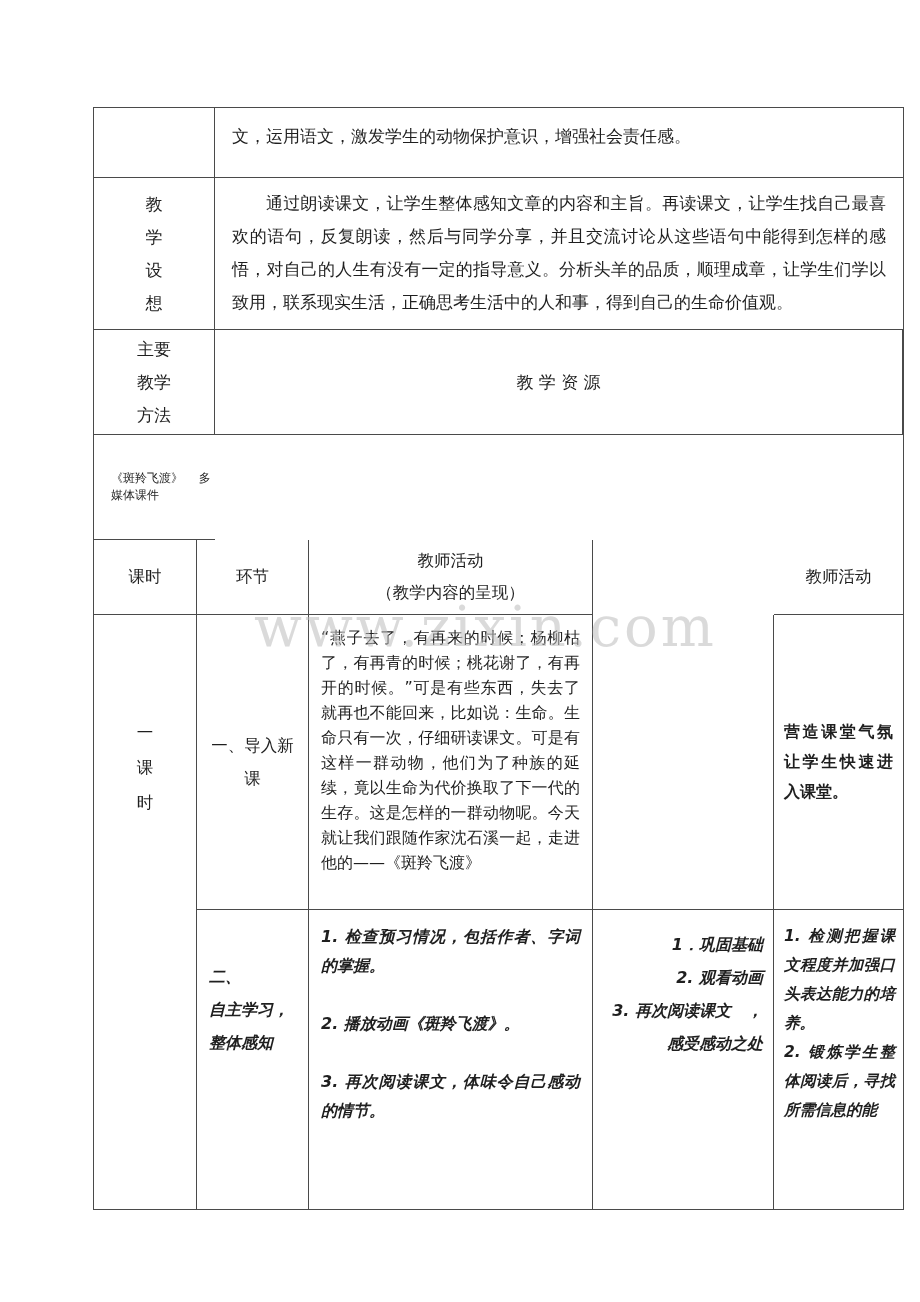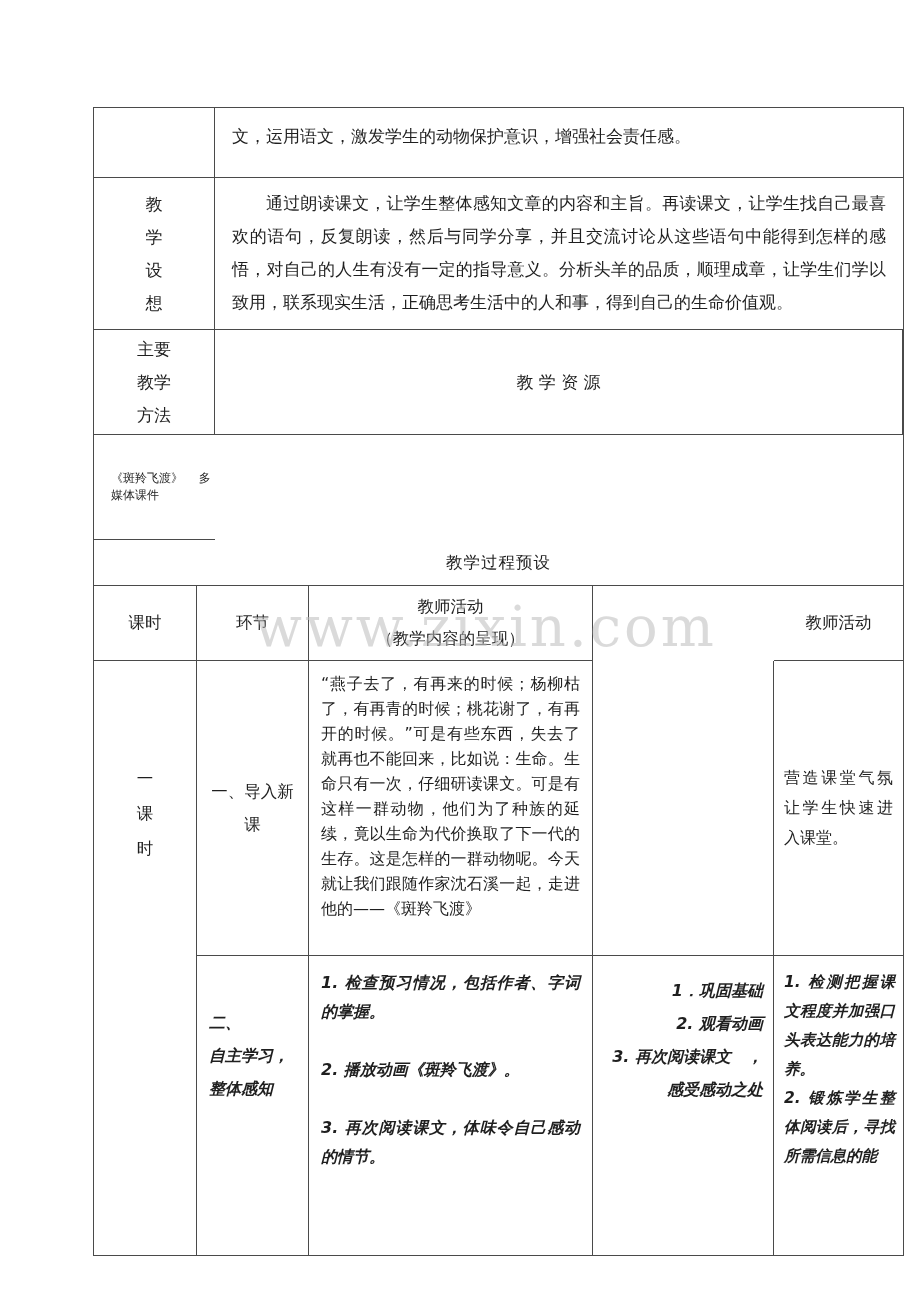--- a/index.html
+++ b/index.html
@@ -39,21 +39,21 @@
   .bb{border-bottom:1px solid #4a4a4a;}
   .hdr{display:flex;align-items:center;justify-content:center;text-align:center;
     white-space:pre-line;line-height:32px;font-size:16.5px;padding:0 4px;}
   .r1{grid-row:1;} .r2{grid-row:2;} .r3{grid-row:3;}
   .c1{grid-column:1;} .c2{grid-column:2;} .c3{grid-column:3;} .c4{grid-column:4;} .c5{grid-column:5;}
   .lesson-span{grid-row:2 / span 2;grid-column:1;padding-top:100px;text-align:center;
     white-space:pre-line;line-height:35px;font-size:16.5px;}
   .stage1{display:flex;align-items:center;justify-content:center;text-align:center;
     white-space:pre-line;line-height:33px;font-size:16.5px;}
   .teacher1{padding:10px 12px;font-size:16px;line-height:25px;text-align:justify;}
-  .intent1{display:flex;align-items:center;padding:0 10px;font-size:16px;line-height:30px;text-align:justify;}
+  .intent1{display:flex;align-items:center;padding:0 10px;font-size:16px;line-height:30px;text-align:justify;font-weight:bold;}
   .row2txt{font-weight:600;font-style:italic;}
   .stage2{padding:50px 0 0 12px;white-space:pre-line;line-height:33px;font-size:16px;}
   .teacher2{padding:12px 12px 0 12px;white-space:pre-line;line-height:29px;font-size:16px;text-align:justify;}
   .student2{padding:18px 10px 0 12px;white-space:pre-line;line-height:33px;font-size:16px;text-align:right;}
   .intent2{padding:12px 8px 0 10px;white-space:pre-line;line-height:29px;font-size:15.5px;text-align:justify;}
 
   
   .watermark{
     position:absolute;left:218px;top:594px;
     font-family:"DejaVu Serif","Liberation Serif",serif;
@@ -79,21 +79,20 @@
       <div class="c para indent">通过朗读课文，让学生整体感知文章的内容和主旨。再读课文，让学生找自己最喜欢的语句，反复朗读，然后与同学分享，并且交流讨论从这些语句中能得到怎样的感悟，对自己的人生有没有一定的指导意义。分析头羊的品质，顺理成章，让学生们学以致用，联系现实生活，正确思考生活中的人和事，得到自己的生命价值观。</div>
 
       <div class="c lbl">主要
 教学
 方法</div>
 
       <div class="c lbl">教 学 资 源</div>
       <div class="c res-content">《斑羚飞渡》　 多媒体课件</div>
     </div>
 
-    <div class="section-row">教学过程预设</div>
 
     <div class="grid-main">
 
       <div class="c hdr bb br r1 c1">课时</div>
       <div class="c hdr bb br r1 c2">环节</div>
       <div class="c hdr bb br r1 c3">教师活动
 （教学内容的呈现）</div>
       <div class="c hdr bb r1 c5">教师活动</div>
 
       <div class="c lesson-span br">一

